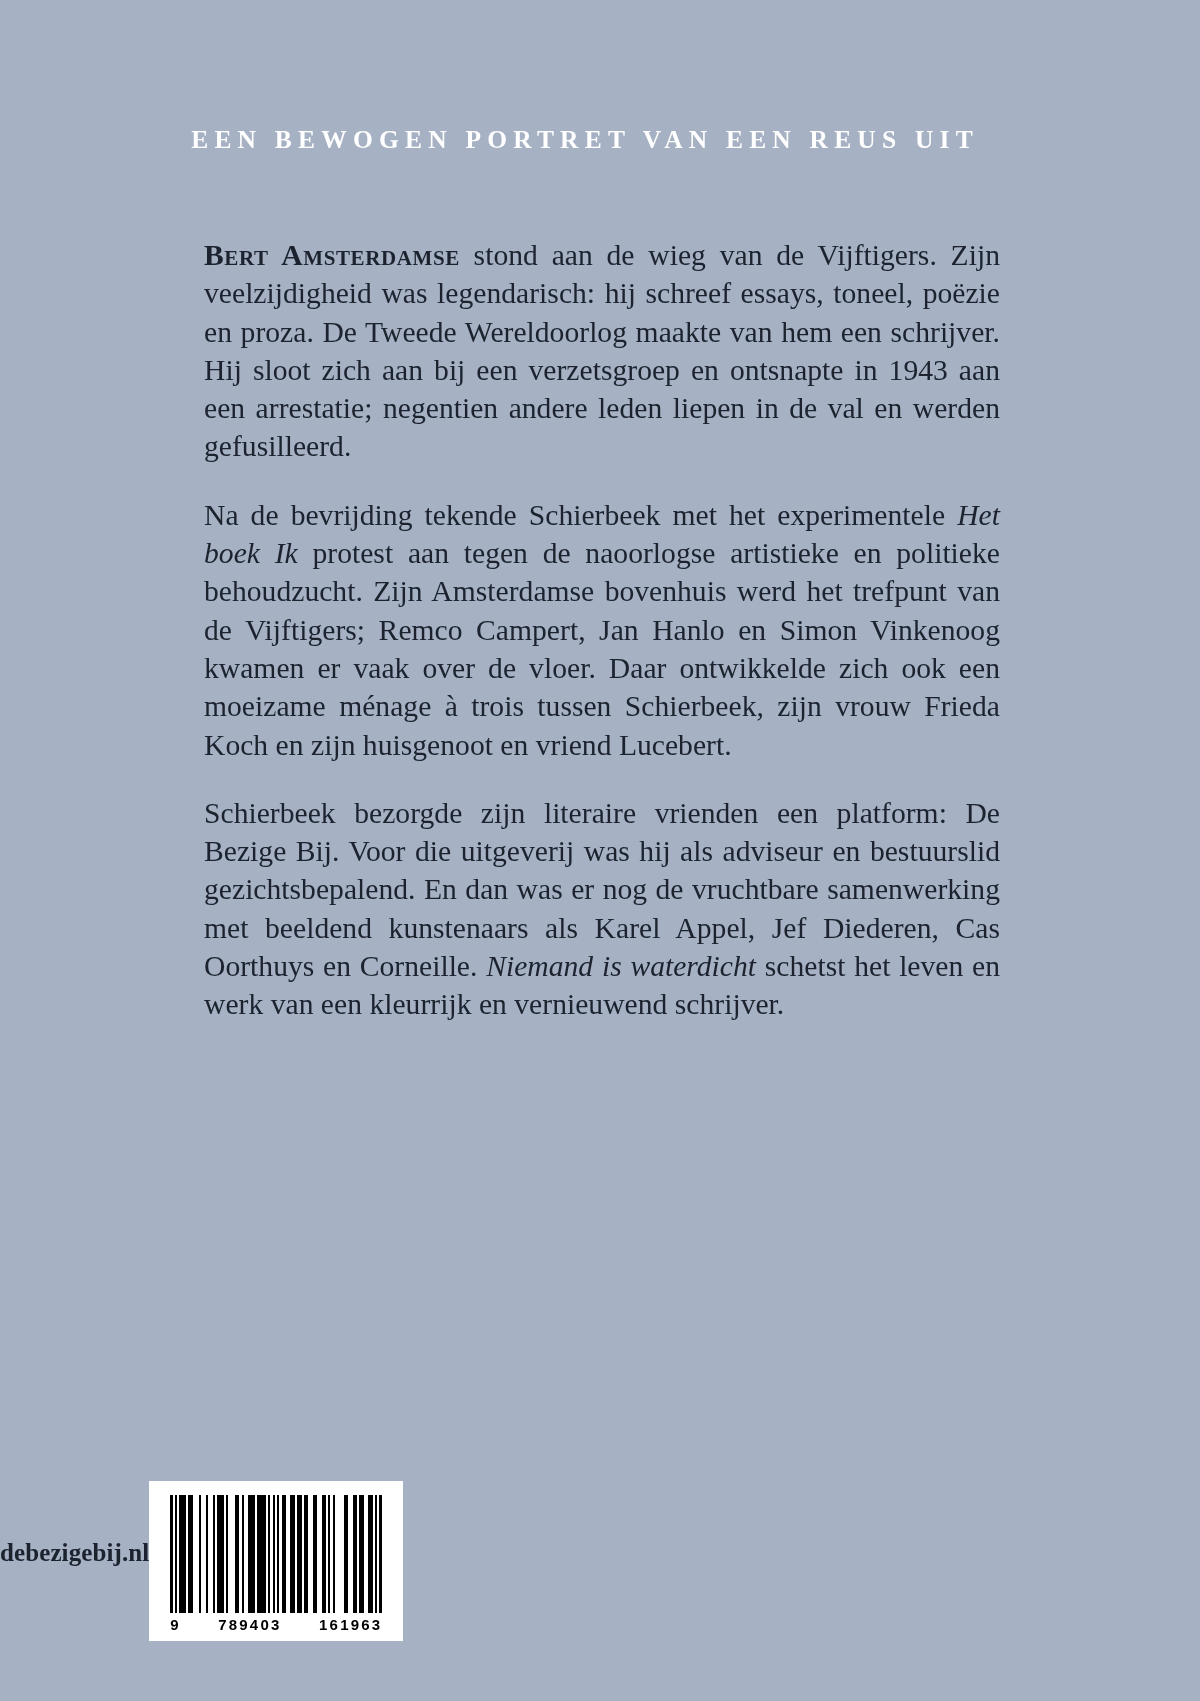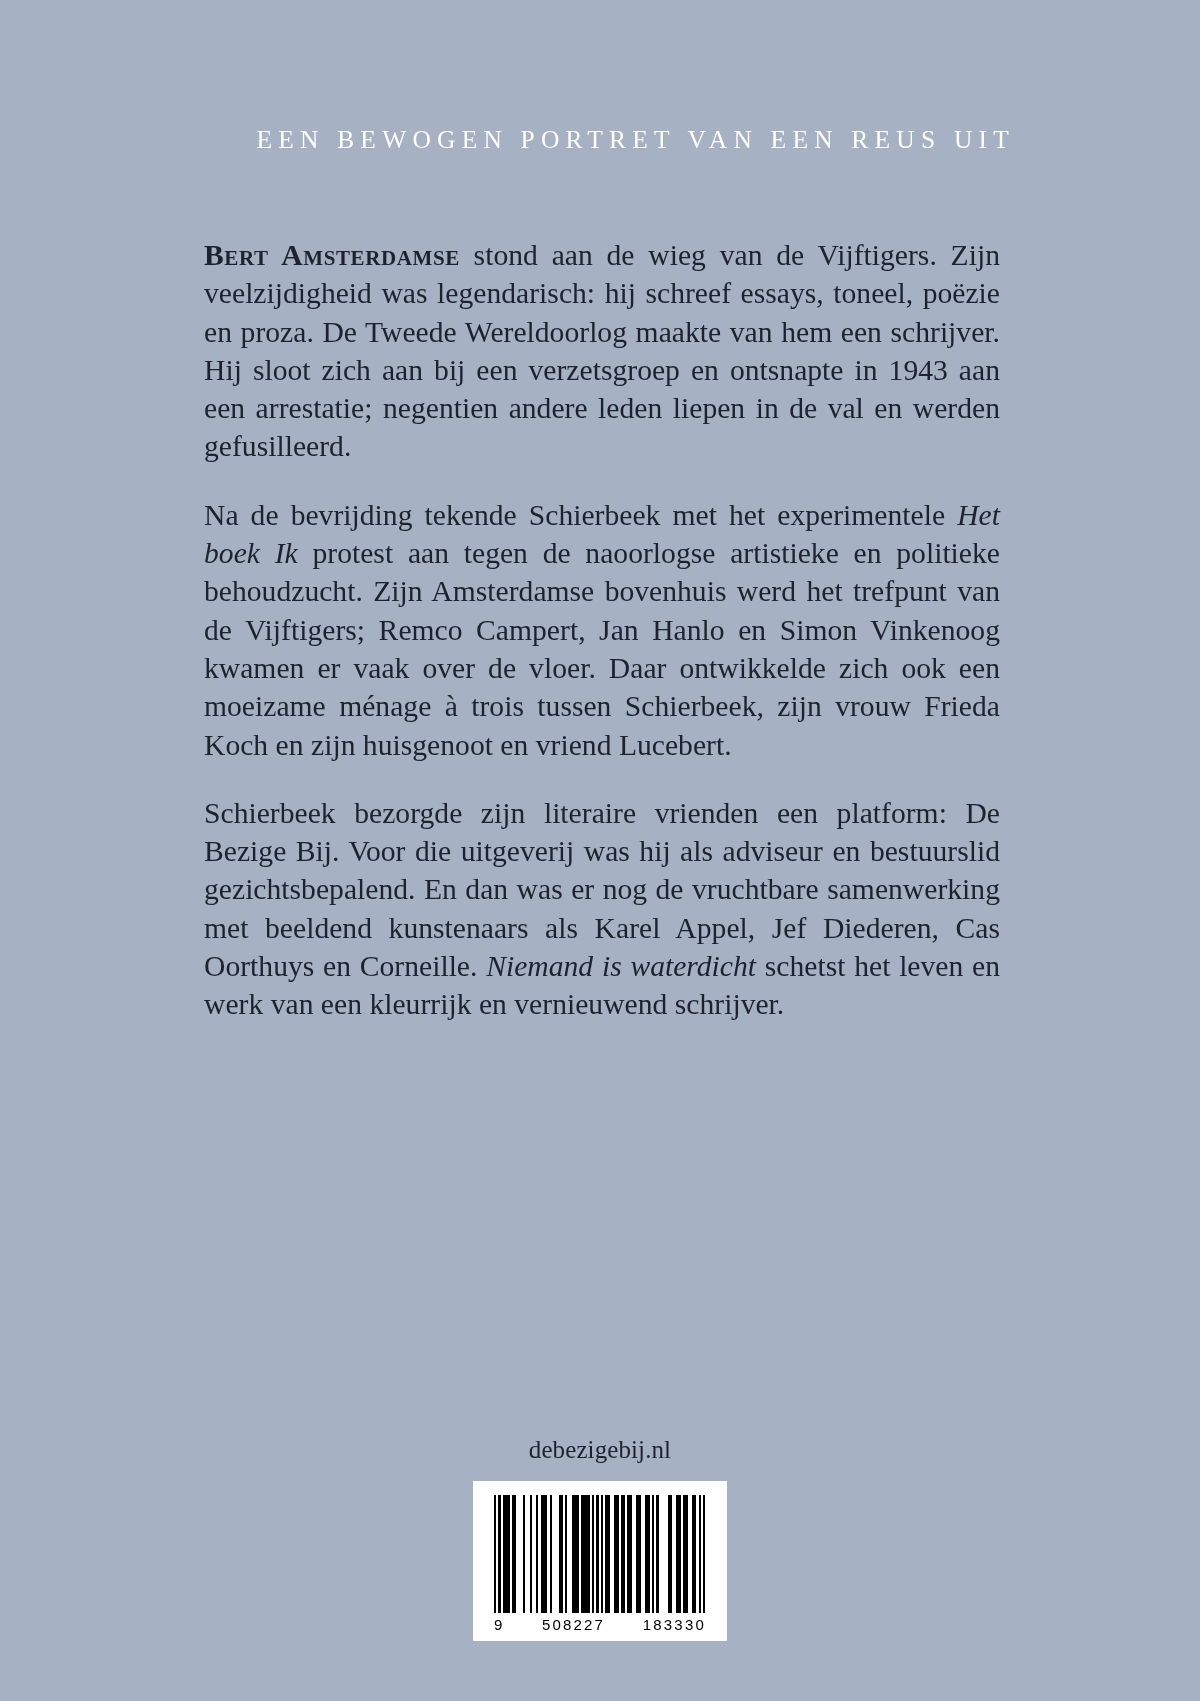--- a/index.html
+++ b/index.html
@@ -24,28 +24,28 @@
     background: #a6b1c4;
     display: flex;
     flex-direction: column;
     align-items: center;
   }
 
   
   .tagline {
     width: 830px;
     margin-top: 115px;
-    text-align: right;
+    text-align: left;
     color: #ffffff;
     font-family: "Liberation Serif", "DejaVu Serif", serif;
     font-size: 25.5px;
     line-height: 49px;
     letter-spacing: 6.2px;
     text-transform: uppercase;
-    font-weight: 400;
+    font-weight: 700;
     text-indent: 6.2px;
   }
   .tagline .tl-line { display: block; white-space: nowrap; }
 
   
   .blurb {
     width: 796px;
     margin-left: 4px;
     margin-top: 72px;
     font-size: 29.6px;
@@ -71,22 +71,23 @@
   }
   .ital { font-style: italic; }
 
   
   .footer {
     position: absolute;
     left: 0;
     right: 0;
     bottom: 60px;
     display: flex;
-    flex-direction: column;
+    flex-direction: row;
     align-items: center;
+    font-weight: bold;
   }
   .site-url {
     font-size: 25px;
     line-height: 30px;
     color: #1c232f;
     letter-spacing: 0.1px;
     margin-bottom: 16px;
   }
 
   
@@ -198,19 +199,19 @@
           <span style="width: 4.46316px; flex: 0 0 4.46316px;"></span>
           <span class="w" style="width: 4.46316px; flex: 0 0 4.46316px;"></span>
           <span style="width: 4.46316px; flex: 0 0 4.46316px;"></span>
           <span class="w" style="width: 2.23158px; flex: 0 0 2.23158px;"></span>
           <span style="width: 2.23158px; flex: 0 0 2.23158px;"></span>
           <span class="w" style="width: 2.23158px; flex: 0 0 2.23158px;"></span>
           <span style="width: 2.23158px; flex: 0 0 2.23158px;"></span>
         </div>
       <div class="isbn-digits">
         <span class="lead">9</span>
-        <span>508227</span>
-        <span>183330</span>
+        <span>789403</span>
+        <span>161963</span>
       </div>
     </div>
   </div>
 
 </div>
 
 </body></html>

